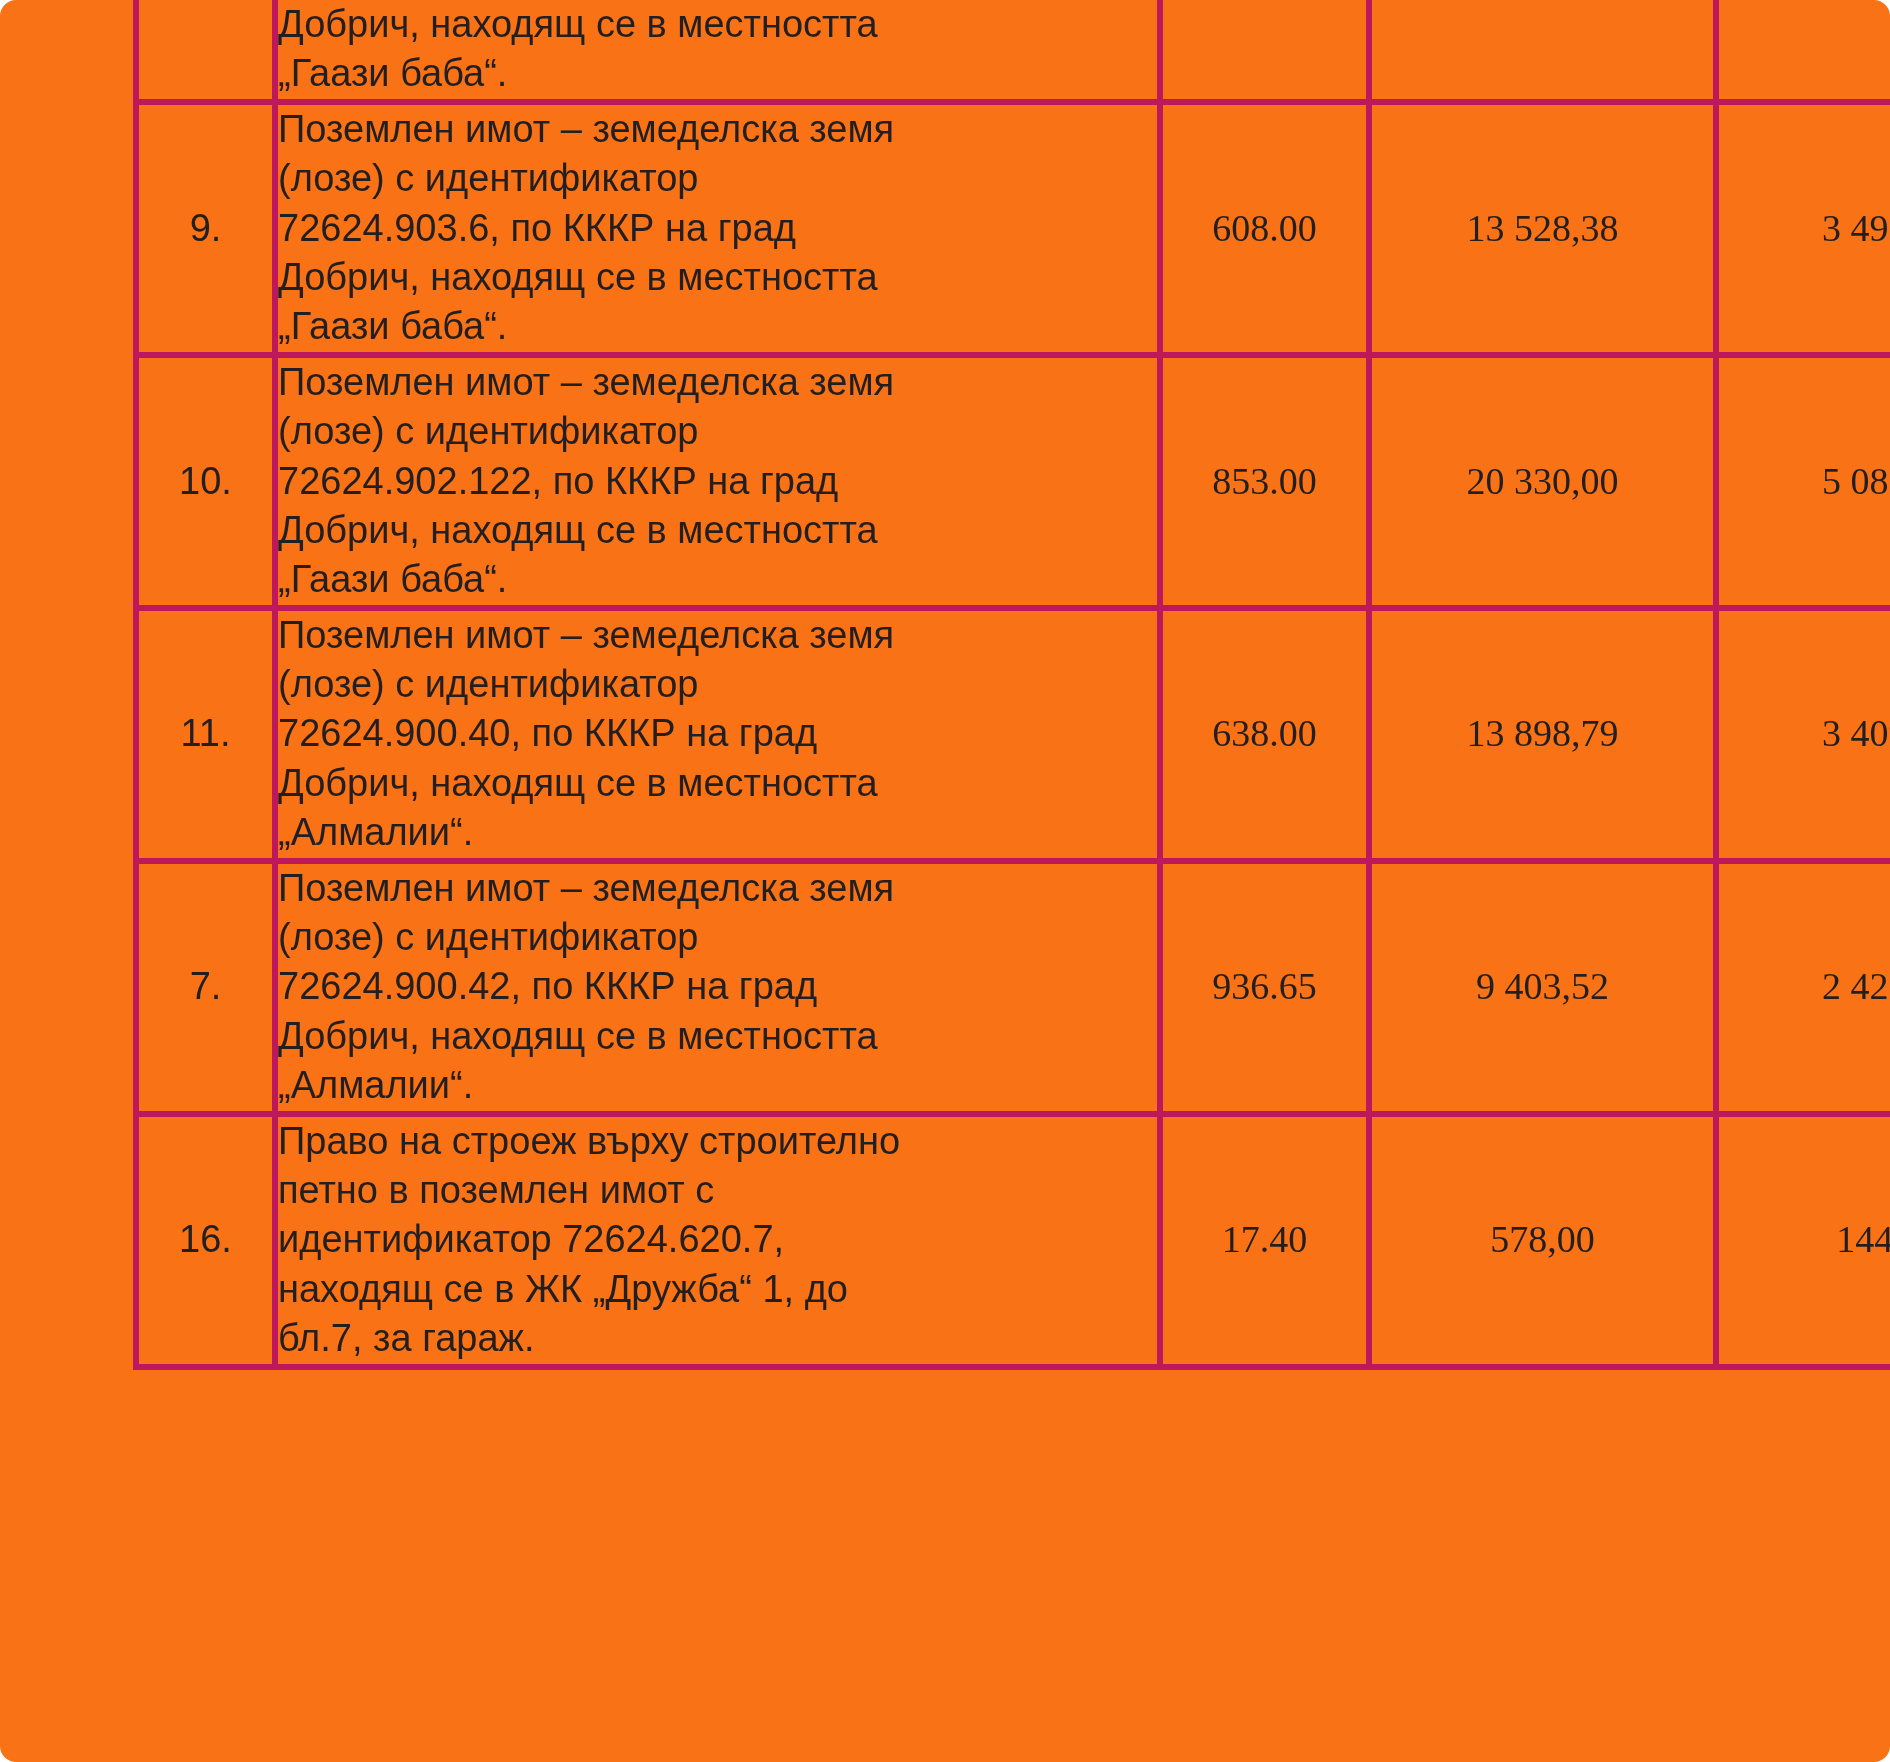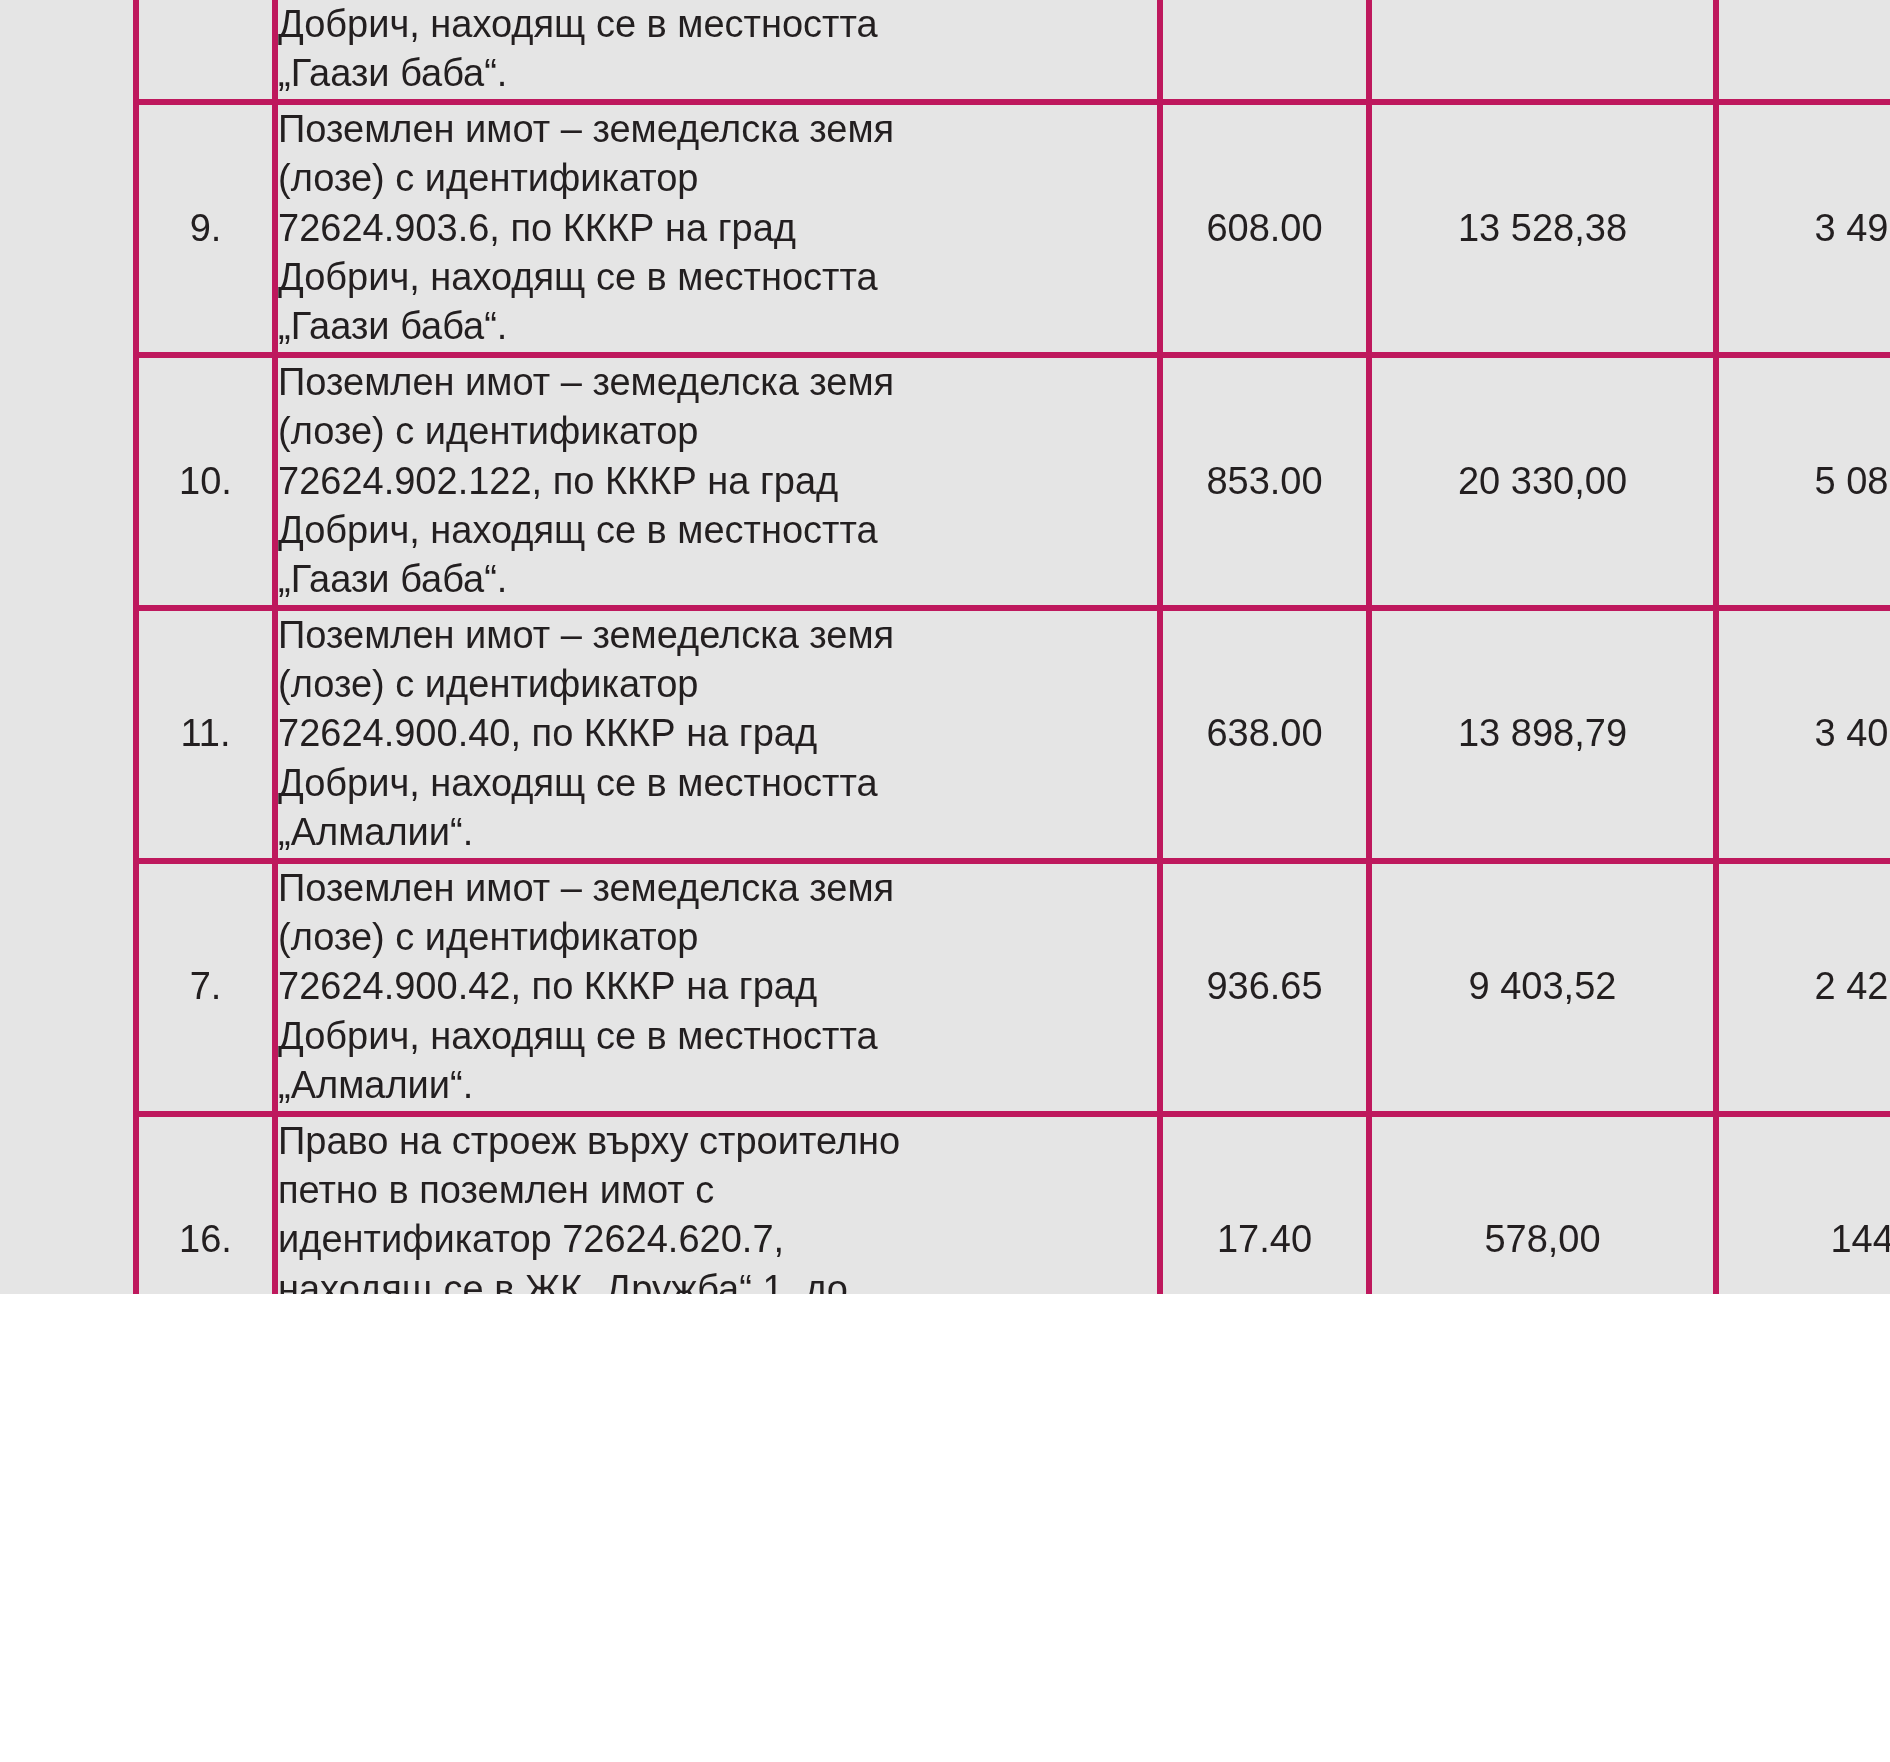--- a/index.html
+++ b/index.html
@@ -6,25 +6,26 @@
     margin: 0;
     padding: 0;
     background: #ffffff;
   }
   body {
     font-family: "Liberation Sans", sans-serif;
     color: #231f20;
   }
   .page {
     width: 1890px;
-    height: 1294px;
+    height: 1762px;
     position: relative;
-    background: #e5e5e5;
+    background: #f97316;
     box-sizing: border-box;
     overflow: hidden;
+    border-radius: 16px;
   }
   table.doc-table {
     border-collapse: collapse;
     table-layout: fixed;
     margin-left: 133px;
     margin-top: 0;
     width: 1757px;
   }
   table.doc-table td {
     border: 6px solid #be185d;
@@ -49,20 +50,21 @@
     text-align: left;
     vertical-align: middle;
     padding: 9px 14px 12px 18px;
   }
   td.cell-desc .line {
     white-space: pre-wrap;
   }
   td.cell-area, td.cell-val {
     text-align: center;
     vertical-align: middle;
+    font-family: Liberation Serif, serif;
   }
   
   tr.row-partial td {
     border-top: none;
   }
   .desc-text {
     display: block;
   }
 </style>
 </head>

